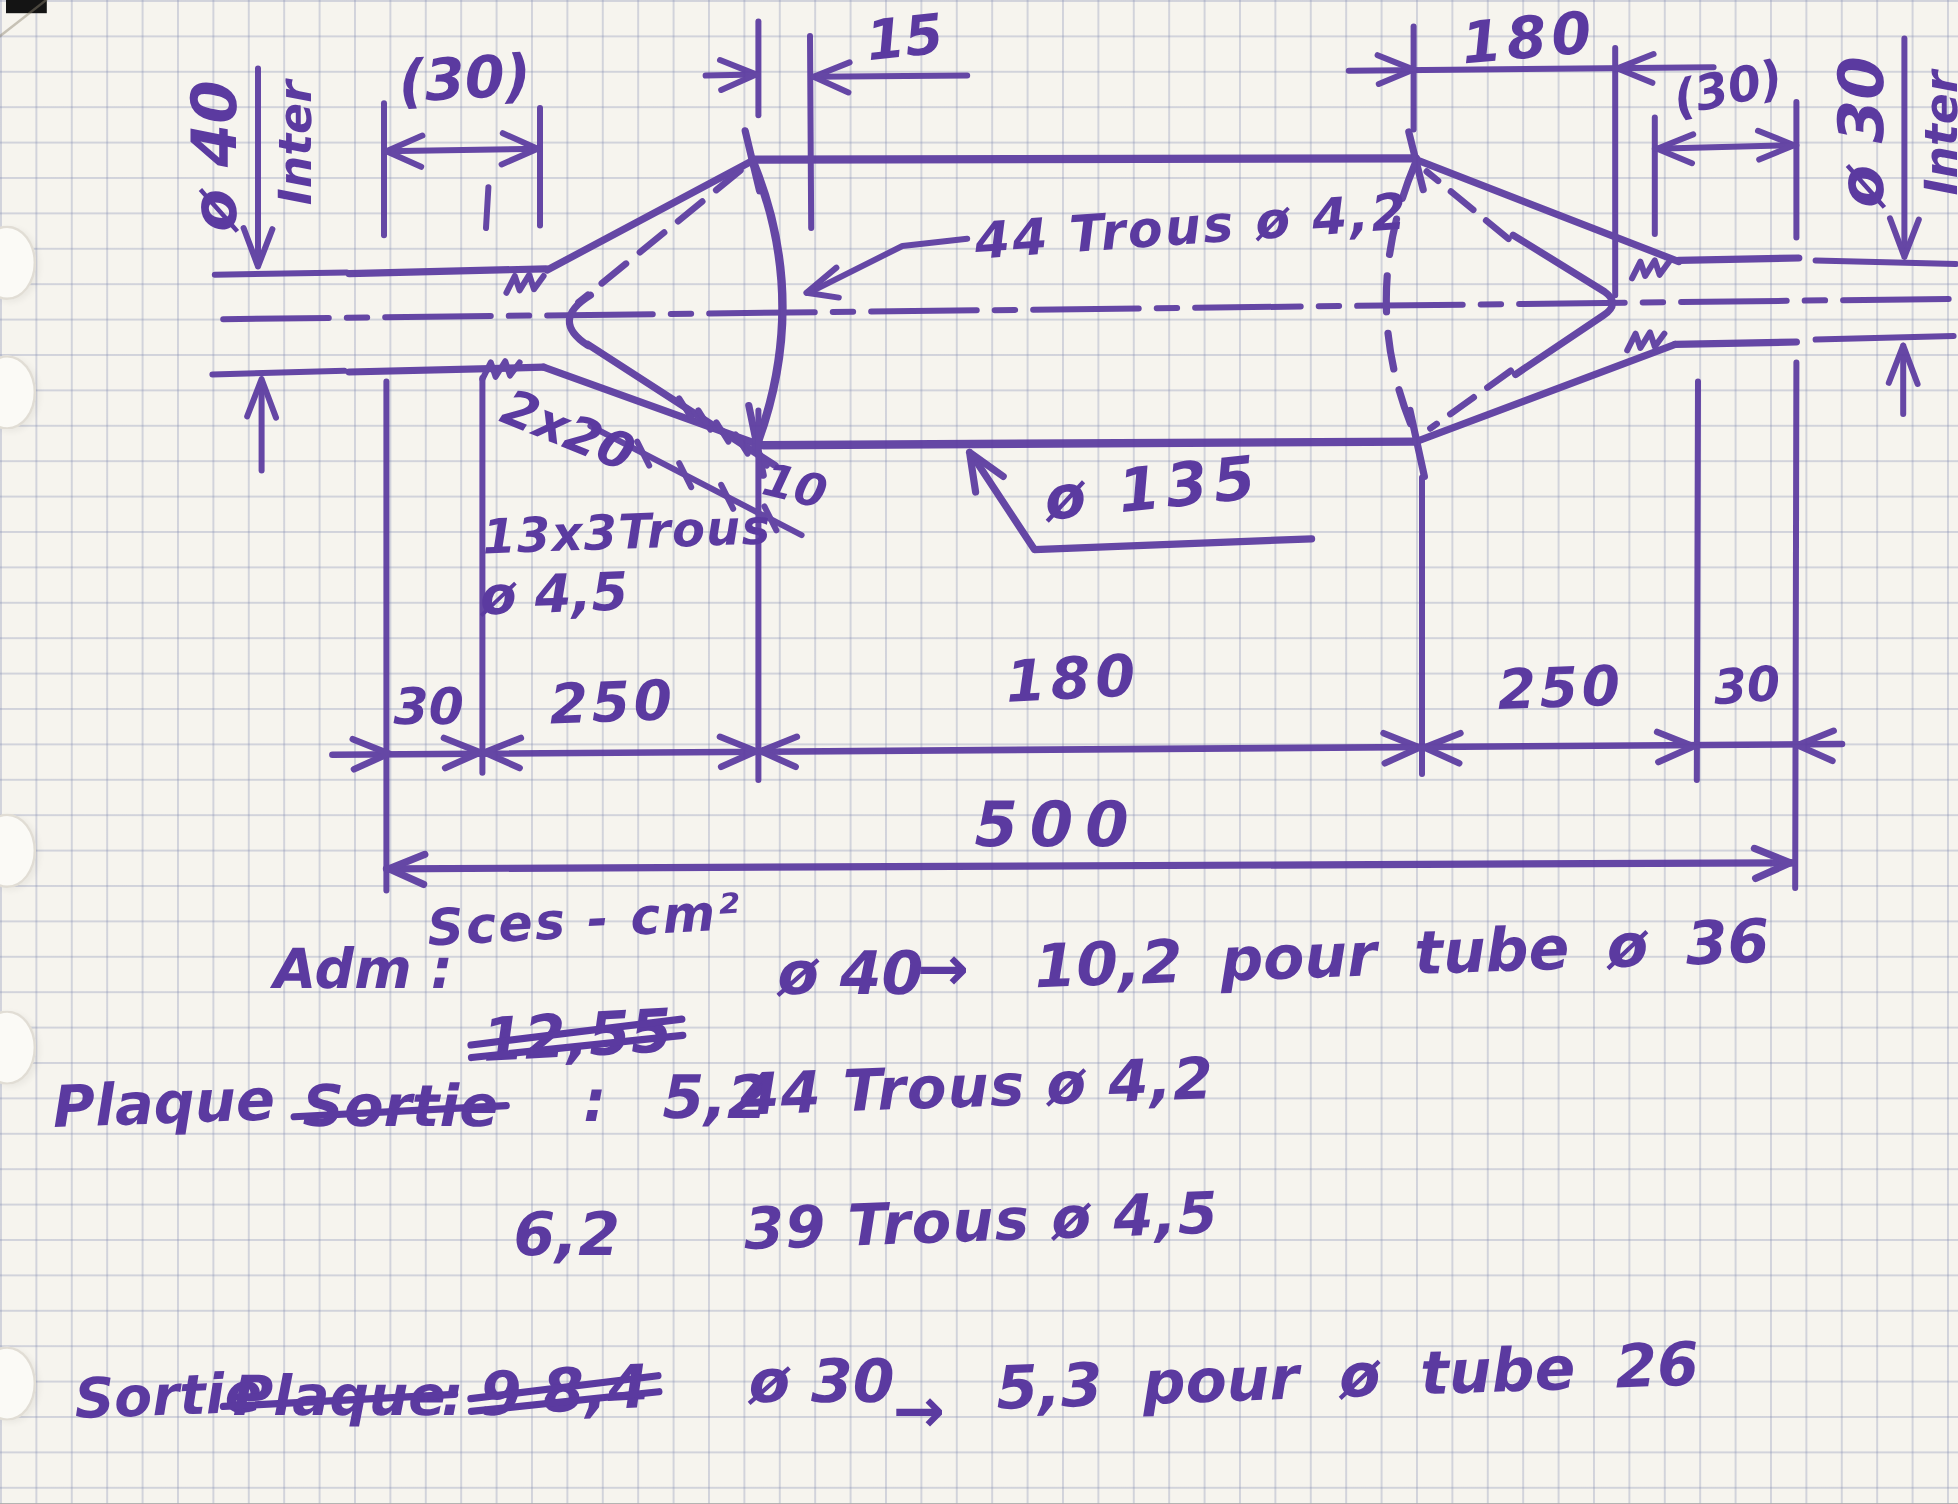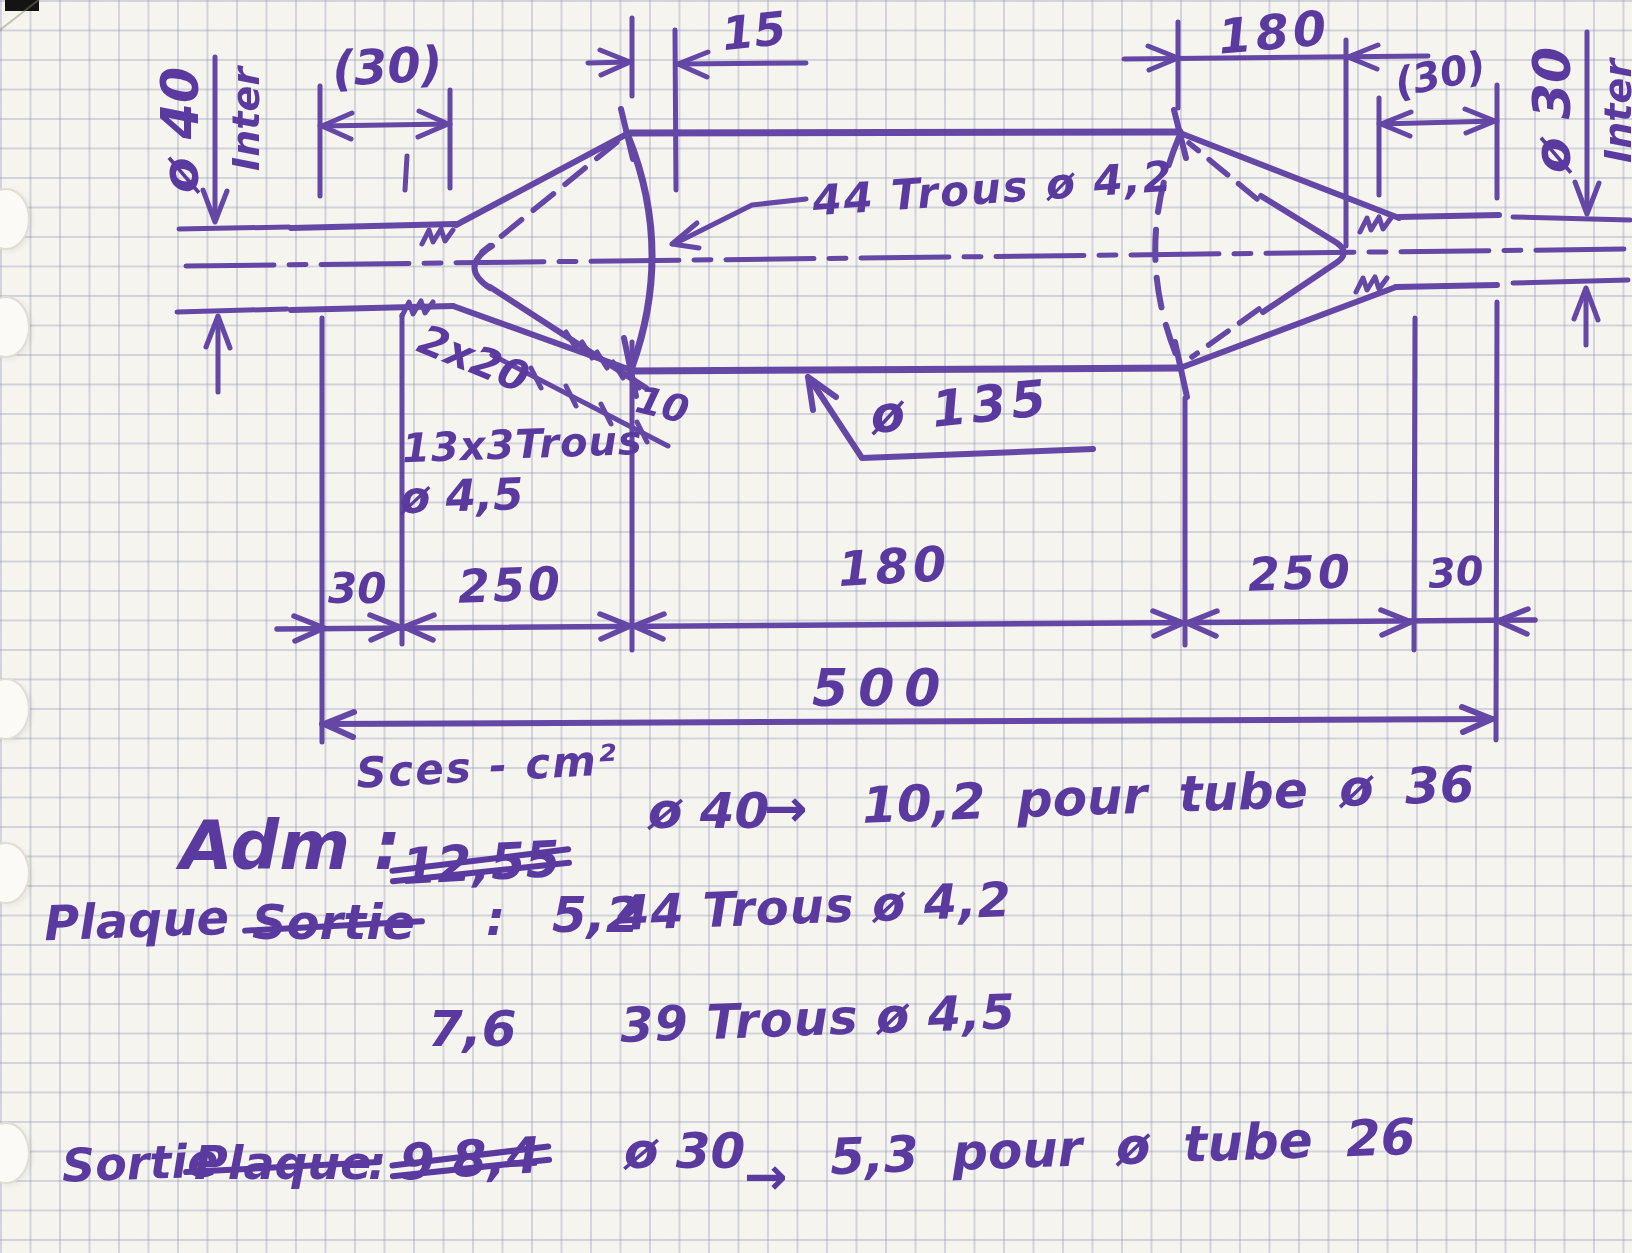--- a/index.html
+++ b/index.html
@@ -240,37 +240,37 @@
 
   <div class="lbl" style="left:328px; top:568px; font-size:42px;">30</div>
   <div class="lbl" style="left:458px; top:562px; font-size:46px; transform:rotate(-2deg); letter-spacing:3px;">250</div>
   <div class="lbl" style="left:838px; top:542px; font-size:48px; transform:rotate(-3deg); letter-spacing:4px;">180</div>
   <div class="lbl" style="left:1248px; top:550px; font-size:46px; transform:rotate(-2deg); letter-spacing:3px;">250</div>
   <div class="lbl" style="left:1428px; top:552px; font-size:40px; transform:rotate(-4deg);">30</div>
   <div class="lbl" style="left:812px; top:662px; font-size:52px; letter-spacing:10px;">500</div>
 
   <div class="lbl" style="left:356px; top:746px; font-size:42px; transform:rotate(-3deg); letter-spacing:2px;">Sces - cm²</div>
 
-  <div class="lbl" style="left:180px; top:812px; font-size:68px;">Adm :</div>
+  <div class="lbl" style="left:180px; top:784px; font-size:46px;padding-left:48px;">Adm :</div>
   <div class="lbl" style="left:402px; top:838px; font-size:50px; transform:rotate(-3deg);">
     <span class="strike2">12,55</span>
   </div>
   <div class="lbl" style="left:648px; top:786px; font-size:50px;">ø 40</div>
   <div class="lbl" style="left:764px; top:782px; font-size:52px;">→</div>
   <div class="lbl" style="left:862px; top:770px; font-size:50px; transform:rotate(-2deg); word-spacing:14px;">10,2 pour tube ø 36</div>
 
   <div class="lbl" style="left:44px; top:896px; font-size:48px; transform:rotate(-2deg);">Plaque</div>
   <div class="lbl" style="left:252px; top:898px; font-size:48px;">
     <span class="strike1">Sortie</span>
   </div>
   <div class="lbl" style="left:486px; top:894px; font-size:48px;">:</div>
   <div class="lbl" style="left:552px; top:890px; font-size:50px;">5,2</div>
   <div class="lbl" style="left:616px; top:882px; font-size:48px; transform:rotate(-2deg); letter-spacing:1px;">44 Trous ø 4,2</div>
 
-  <div class="lbl" style="left:428px; top:1004px; font-size:50px;">7,6</div>
+  <div class="lbl" style="left:428px; top:1004px; font-size:50px;">6,2</div>
   <div class="lbl" style="left:620px; top:994px; font-size:48px; transform:rotate(-2deg); letter-spacing:1px;">39 Trous ø 4,5</div>
 
   <div class="lbl" style="left:62px; top:1140px; font-size:46px; transform:rotate(-2deg);">Sortie</div>
   <div class="lbl" style="left:194px; top:1140px; font-size:46px;">
     <span class="strike1">Plaque</span>
   </div>
   <div class="lbl" style="left:368px; top:1140px; font-size:46px;">:</div>
   <div class="lbl" style="left:400px; top:1134px; font-size:50px; transform:rotate(-3deg);">
     <span class="strike2">9 8,4</span>
   </div>

